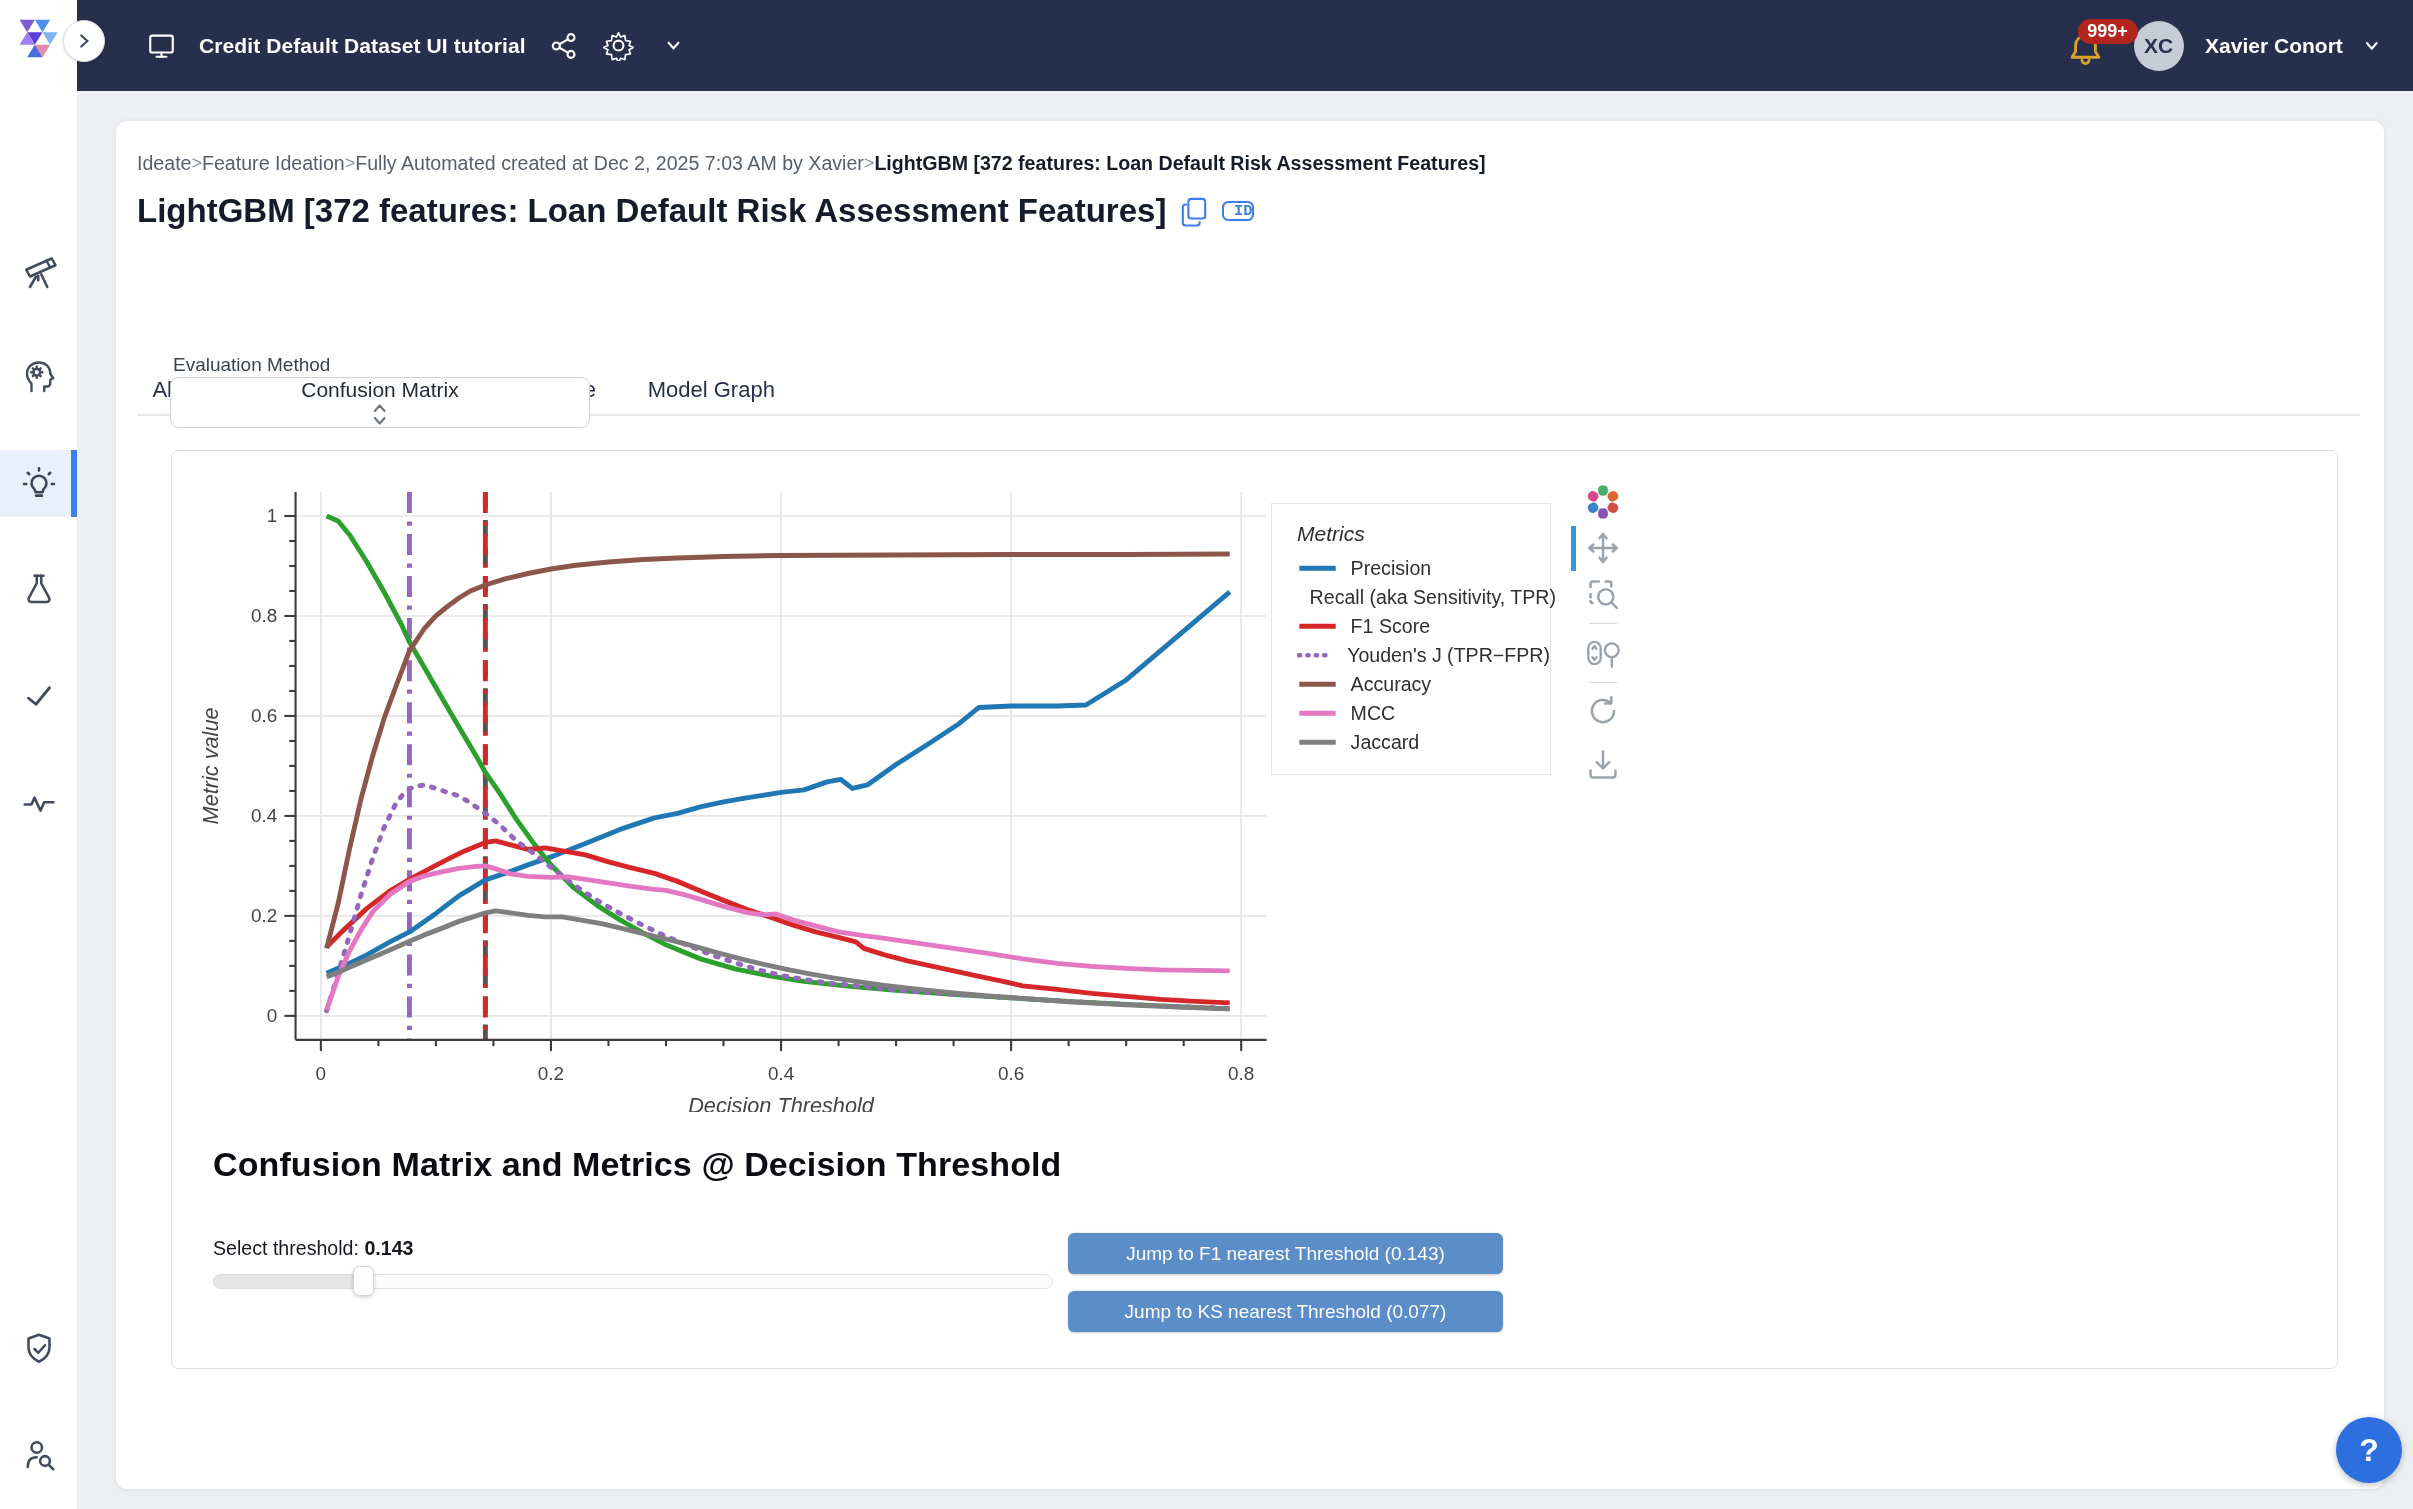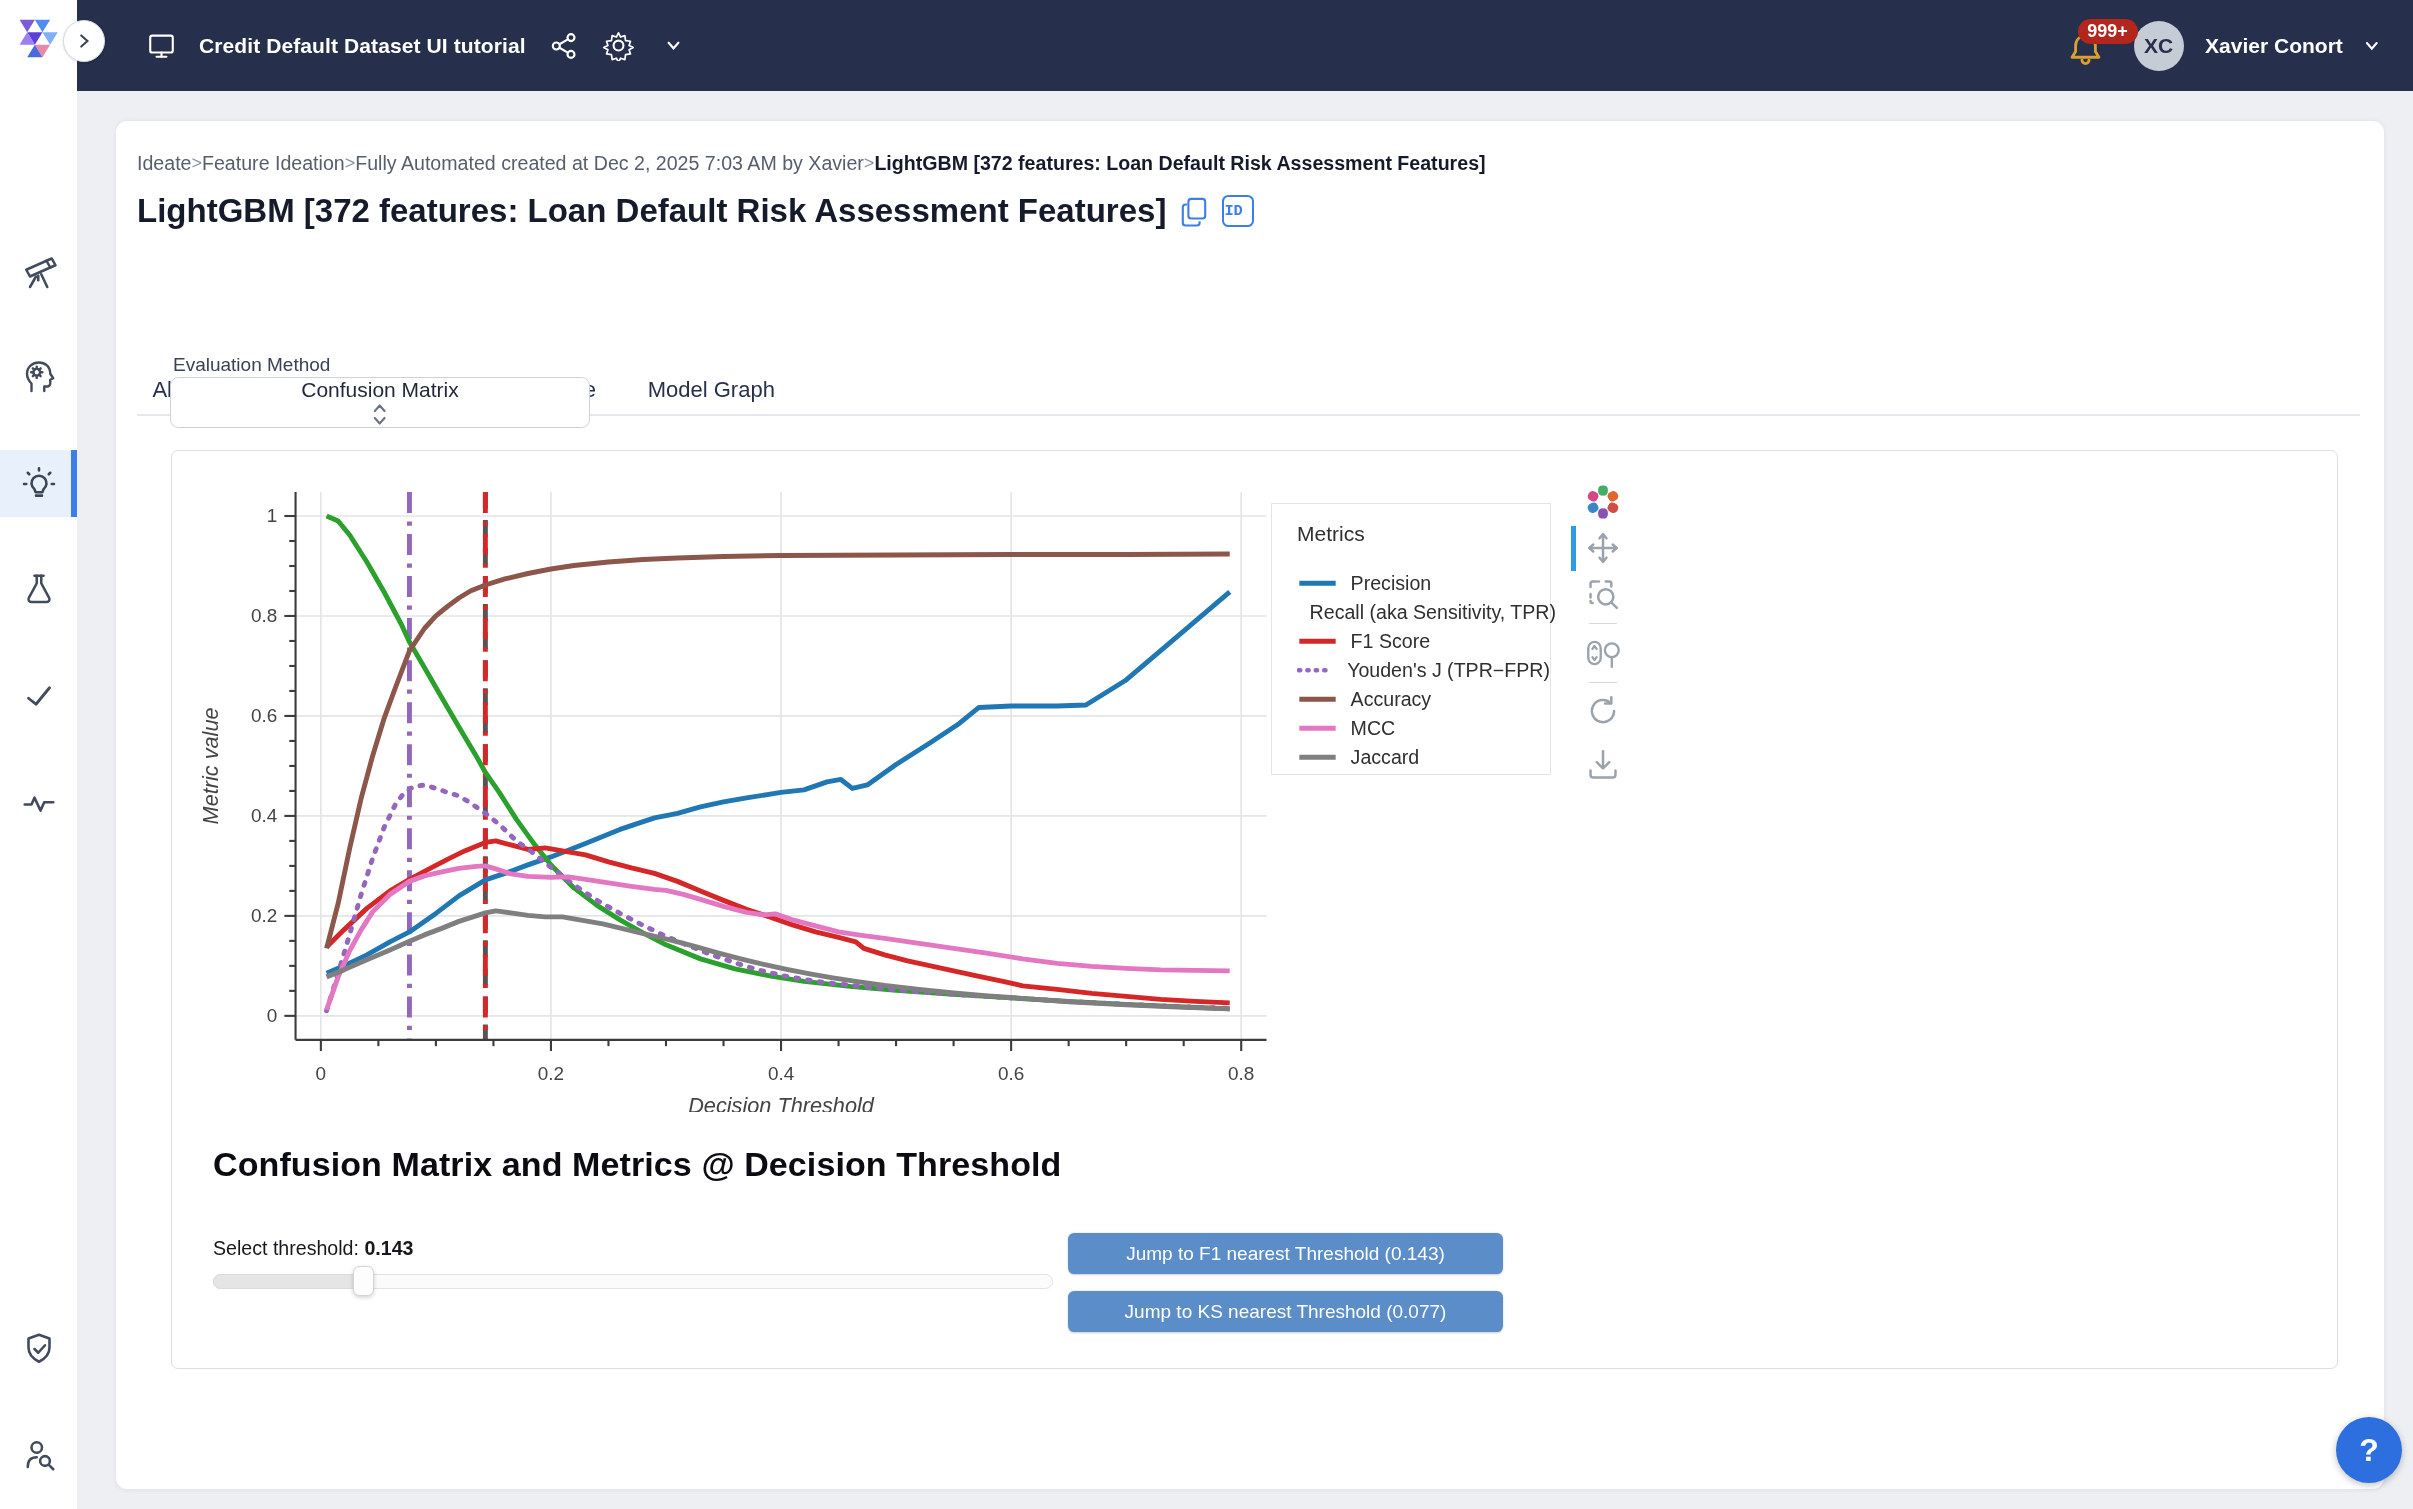--- a/index.html
+++ b/index.html
@@ -86,21 +86,21 @@
   
   .panel {
     position:absolute; left:55px; top:329px; width:2167px; height:919px;
     border:1.4px solid #dbdee3; border-radius:7px; background:#fff;
   }
   .figure { position:absolute; left:17px; top:19.6px; }
   .legend-box {
     position:absolute; left:1099px; top:52px; width:280px; height:272px;
     border:1.4px solid #e4e4e4; background:#fff; padding:18px 0 0 25px;
   }
-  .legend-title { font-size:21px; color:#2f2f2f; margin-bottom:23px; }
+  .legend-title { font-size:21px; font-style:italic; color:#2f2f2f; margin-bottom:8px; }
   .legend-row { display:flex; align-items:center; gap:12.6px; height:29px; }
   .legend-label { font-size:19.6px; color:#2f2f2f; white-space:nowrap; }
   .toolbar { position:absolute; left:1403px; top:28px; width:56px; display:flex; flex-direction:column; align-items:center; }
   .tool { position:relative; width:45px; height:42px; display:flex; align-items:center; justify-content:center; cursor:pointer; margin:2.1px 0; }
   .tool .active-bar { position:absolute; left:-9.8px; top:-1.4px; width:4.9px; height:45px; background:#2f9be0; }
   .tool-divider { width:28px; height:0; border-top:1.4px solid #d7dadd; margin:5.6px 0; }
   
   .section-heading { position:absolute; left:41px; top:694px; font-size:34px; font-weight:800; color:#0a0c12; letter-spacing:0.1px; }
   .threshold-label { position:absolute; left:41px; top:786px; font-size:19.6px; color:#16181d; }
   .threshold-label b { font-weight:700; }
@@ -268,21 +268,21 @@
   </div>
 
   <div class="title-row">
     <h1 class="page-title">LightGBM [372 features: Loan Default Risk Assessment Features]</h1>
     <span class="title-icon">
       <svg width="28" height="31" viewBox="0 0 40 44" fill="none" stroke="#3d7fe8" stroke-width="3" stroke-linejoin="round">
         <rect x="12" y="4" width="24" height="28" rx="4"></rect>
           <path d="M28 36 v2 a4 4 0 0 1-4 4 H8 a4 4 0 0 1-4-4 V16 a4 4 0 0 1 4-4 h2"></path>
       </svg>
     </span>
-    <span class="title-icon" style="width:32px;height:32px;border:2.1px solid #3d7fe8;border-radius:6.3px;display:flex;align-items:center;justify-content:flex-start;">
+    <span class="title-icon" style="width:32px;height:20px;border:2.1px solid #3d7fe8;border-radius:6.3px;display:flex;align-items:center;justify-content:flex-end;">
       <span style="color:#3d7fe8;font-size:15.4px;font-weight:700;font-family:'Liberation Mono',monospace;">ID</span>
     </span>
   </div>
 
   <div class="tabs">
     <span class="tab">About</span>
     <span class="tab active">Evaluate</span>
     <span class="tab">Feature Importance</span>
     <span class="tab">Model Graph</span>
   </div>

